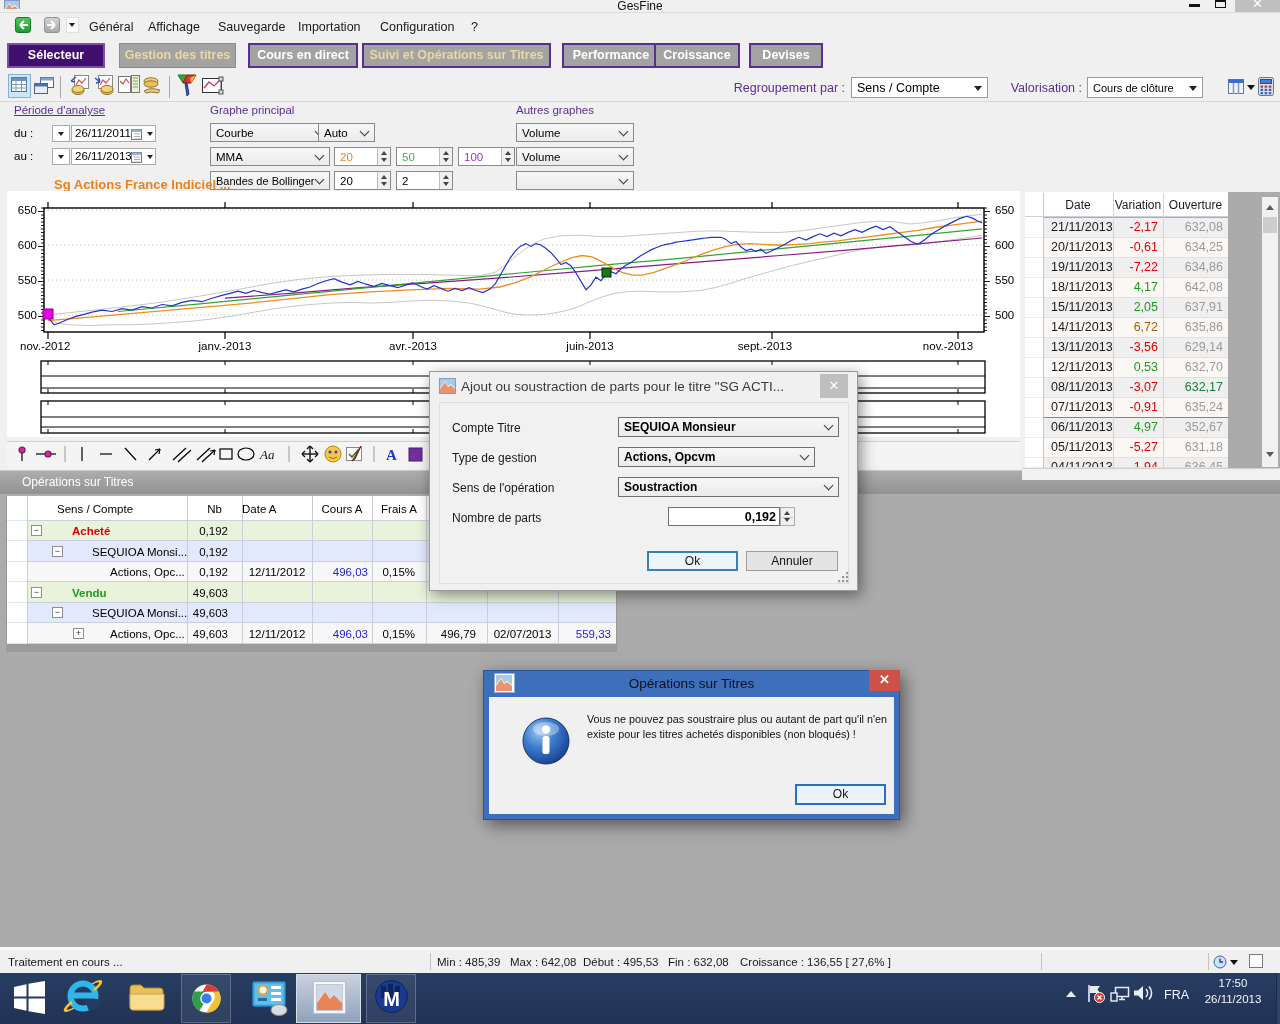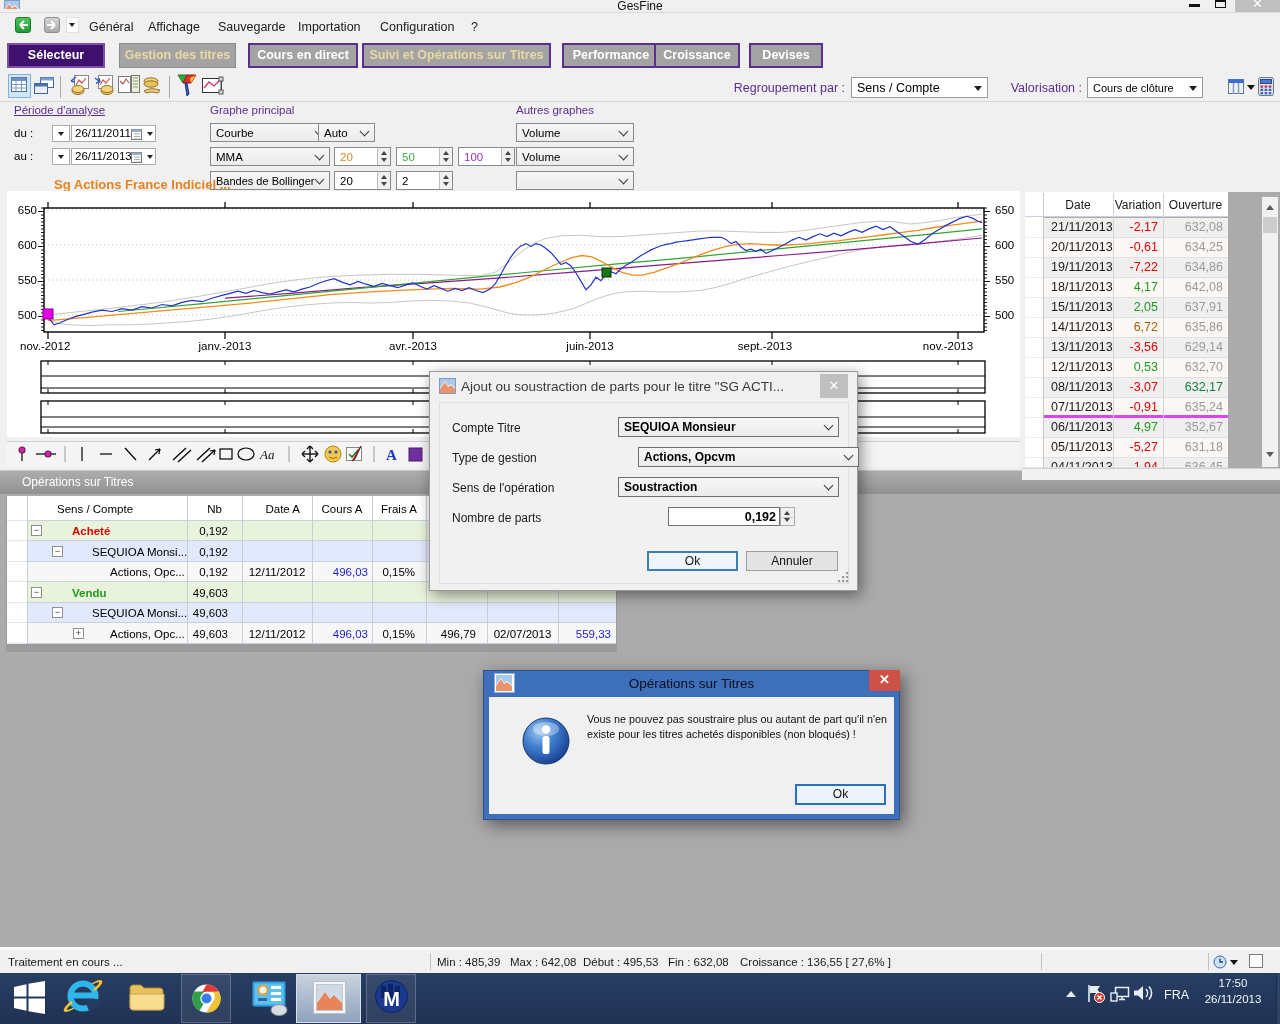--- a/index.html
+++ b/index.html
@@ -430,21 +430,21 @@
 <div class="abs" style="left:27px;top:496px;width:1px;height:147px;background:#c6cfd8;"></div>
 <div class="abs" style="left:187px;top:496px;width:1px;height:147px;background:#c6cfd8;"></div>
 <div class="abs" style="left:242px;top:496px;width:1px;height:147px;background:#c6cfd8;"></div>
 <div class="abs" style="left:312px;top:496px;width:1px;height:147px;background:#c6cfd8;"></div>
 <div class="abs" style="left:372px;top:496px;width:1px;height:147px;background:#c6cfd8;"></div>
 <div class="abs" style="left:426px;top:496px;width:1px;height:147px;background:#c6cfd8;"></div>
 <div class="abs" style="left:487px;top:496px;width:1px;height:147px;background:#c6cfd8;"></div>
 <div class="abs" style="left:558px;top:496px;width:1px;height:147px;background:#c6cfd8;"></div>
 <div class="cell" style="left:57px;top:503px;font-size:11.5px;">Sens / Compte</div>
 <div class="cell" style="left:187px;top:503px;width:55px;text-align:center;font-size:11.5px;">Nb</div>
-<div class="cell" style="left:230px;top:503px;width:70px;text-align:right;font-size:11.5px;">Date A</div>
+<div class="cell" style="left:242px;top:503px;width:70px;text-align:left;font-size:11.5px;">Date A</div>
 <div class="cell" style="left:312px;top:503px;width:60px;text-align:center;font-size:11.5px;">Cours A</div>
 <div class="cell" style="left:372px;top:503px;width:54px;text-align:center;font-size:11.5px;">Frais A</div>
 <div class="exp" style="left:31px;top:525px;">−</div>
 <div class="cell" style="left:72px;top:525px;font-weight:bold;color:#e00000;">Acheté</div>
 <div class="cell" style="left:168px;top:525px;width:60px;text-align:right;color:#000;">0,192</div>
 <div class="exp" style="left:52px;top:546px;">−</div>
 <div class="cell" style="left:92px;top:546px;">SEQUIOA Monsi...</div>
 <div class="cell" style="left:168px;top:546px;width:60px;text-align:right;color:#000;">0,192</div>
 <div class="cell" style="left:110px;top:566px;">Actions, Opc...</div>
 <div class="cell" style="left:168px;top:566px;width:60px;text-align:right;color:#000;">0,192</div>
@@ -521,21 +521,21 @@
     <span style="position:absolute;left:55px;top:2px;width:60px;text-align:right;font-size:12.5px;color:#1d9b1d;">0,53</span>
     <span style="position:absolute;left:115px;top:2px;width:65px;text-align:right;font-size:12.5px;color:#9a9a9a;">632,70</span>
   </div>
 <div class="abs" style="left:1025px;top:358px;width:18px;height:20px;background:#fff;border-bottom:1px solid #e7eef8;"></div>
 <div class="abs" style="left:1043px;top:378px;width:185px;height:20px;background:#efefef;border-bottom:1px solid #e0e0e0;overflow:hidden;">
     <span style="position:absolute;left:8px;top:2px;font-size:12.5px;color:#1a1a1a;">08/11/2013</span>
     <span style="position:absolute;left:55px;top:2px;width:60px;text-align:right;font-size:12.5px;color:#e00000;">-3,07</span>
     <span style="position:absolute;left:115px;top:2px;width:65px;text-align:right;font-size:12.5px;color:#15803d;">632,17</span>
   </div>
 <div class="abs" style="left:1025px;top:378px;width:18px;height:20px;background:#fff;border-bottom:1px solid #e7eef8;"></div>
-<div class="abs" style="left:1043px;top:398px;width:185px;height:20px;background:#fbf7f5;border-bottom:3px solid #d946ef;overflow:hidden;">
+<div class="abs" style="left:1043px;top:398px;width:185px;height:20px;background:#fbf7f5;border-bottom:1px solid #d946ef;overflow:hidden;">
     <span style="position:absolute;left:8px;top:2px;font-size:12.5px;color:#1a1a1a;">07/11/2013</span>
     <span style="position:absolute;left:55px;top:2px;width:60px;text-align:right;font-size:12.5px;color:#e00000;">-0,91</span>
     <span style="position:absolute;left:115px;top:2px;width:65px;text-align:right;font-size:12.5px;color:#9a9a9a;">635,24</span>
   </div>
 <div class="abs" style="left:1025px;top:398px;width:18px;height:20px;background:#fff;border-bottom:1px solid #e7eef8;"></div>
 <div class="abs" style="left:1043px;top:418px;width:185px;height:20px;background:#efefef;border-bottom:1px solid #e0e0e0;overflow:hidden;">
     <span style="position:absolute;left:8px;top:2px;font-size:12.5px;color:#1a1a1a;">06/11/2013</span>
     <span style="position:absolute;left:55px;top:2px;width:60px;text-align:right;font-size:12.5px;color:#1d9b1d;">4,97</span>
     <span style="position:absolute;left:115px;top:2px;width:65px;text-align:right;font-size:12.5px;color:#9a9a9a;">352,67</span>
   </div>
@@ -570,21 +570,21 @@
 <div class="abs" style="left:820px;top:374px;width:28px;height:24px;background:#bfbfbf;color:#fff;font-size:13px;text-align:center;line-height:23px;">✕</div>
 <div class="abs" style="left:439px;top:402px;width:410px;height:182px;background:#f1f1f1;border:1px solid #e0e0e0;"></div>
 <div class="abs" style="left:452px;top:421px;font-size:12px;color:#1a1a1a;">Compte Titre</div>
 <div class="abs" style="left:452px;top:451px;font-size:12px;color:#1a1a1a;">Type de gestion</div>
 <div class="abs" style="left:452px;top:481px;font-size:12px;color:#1a1a1a;">Sens de l'opération</div>
 <div class="abs" style="left:452px;top:511px;font-size:12px;color:#1a1a1a;">Nombre de parts</div>
 <div class="combo" style="left:618px;top:417px;width:221px;height:20px;border-color:#707070;">
     <span class="tx" style="font-size:12px;font-weight:bold;">SEQUIOA Monsieur</span>
     <span class="chev"></span>
   </div>
-<div class="combo" style="left:618px;top:447px;width:221px;height:20px;border-color:#707070;margin-left:20px;">
+<div class="combo" style="left:618px;top:447px;width:197px;height:20px;border-color:#707070;">
     <span class="tx" style="font-size:12px;font-weight:bold;">Actions, Opcvm</span>
     <span class="chev"></span>
   </div>
 <div class="combo" style="left:618px;top:477px;width:221px;height:20px;border-color:#707070;padding-left:20px;">
     <span class="tx" style="font-size:12px;font-weight:bold;">Soustraction</span>
     <span class="chev"></span>
   </div>
 <div class="abs" style="left:668px;top:507px;width:112px;height:19px;background:#fff;border:1px solid #707070;">
     <span style="position:absolute;right:3px;top:2px;font-size:12.5px;font-weight:bold;">0,192</span>
   </div>

